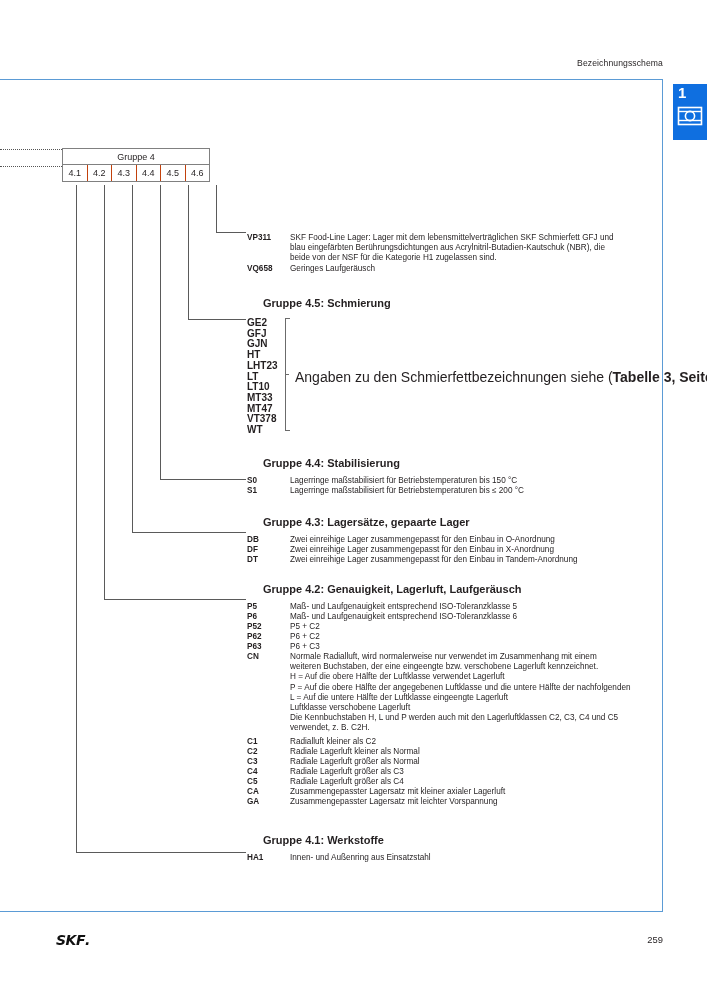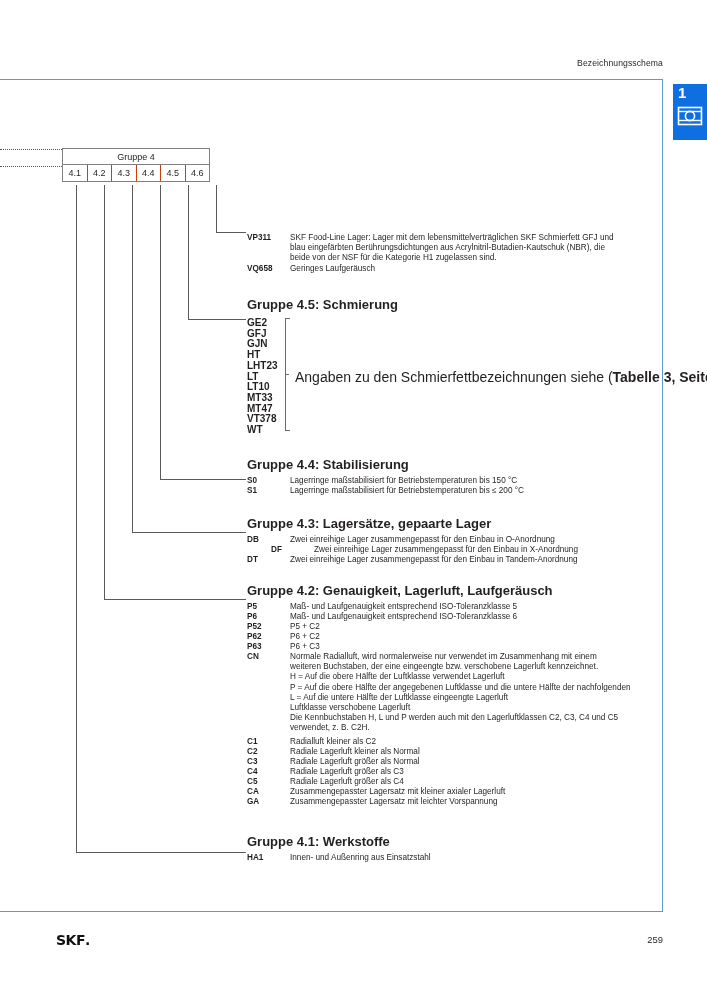--- a/index.html
+++ b/index.html
@@ -115,22 +115,22 @@
 
   
   #content {
     position: absolute;
     left: 247px;
     top: 0;
     width: 410px;
   }
   .sec-head {
     position: absolute;
-    left: 0;
-    font-size: 13px;
+    left: 16px;
+    font-size: 11px;
     font-weight: bold;
     color: #231f20;
     white-space: nowrap;
   }
   .entry {
     position: absolute;
     left: 0;
     width: 410px;
   }
   .entry .code {
@@ -184,20 +184,21 @@
   
   #footer-logo {
     position: absolute;
     left: 56px;
     top: 932px;
     font-family: "DejaVu Sans", sans-serif;
     font-size: 14px;
     font-weight: bold;
     letter-spacing: -0.5px;
     color: #111111;
+    font-style: italic;
   }
   #footer-logo .dot { letter-spacing: 0; }
   #page-number {
     position: absolute;
     right: 44px;
     top: 934px;
     font-size: 9.4px;
     color: #231f20;
   }
 </style>
@@ -296,21 +297,21 @@
     </div>
   </div>
 
   <div class="sec-head" style="top:516px;">Gruppe 4.3: Lagersätze, gepaarte Lager</div>
   <div class="entry" style="top:535px;">
     <div class="code">DB</div>
     <div class="desc">
       <div>Zwei einreihige Lager zusammengepasst für den Einbau in O-Anordnung</div>
     </div>
   </div>
-  <div class="entry" style="top:545px;margin-left:24px;">
+  <div class="entry" style="top:545px;">
     <div class="code">DF</div>
     <div class="desc">
       <div>Zwei einreihige Lager zusammengepasst für den Einbau in X-Anordnung</div>
     </div>
   </div>
   <div class="entry" style="top:555px;">
     <div class="code">DT</div>
     <div class="desc">
       <div>Zwei einreihige Lager zusammengepasst für den Einbau in Tandem-Anordnung</div>
     </div>

